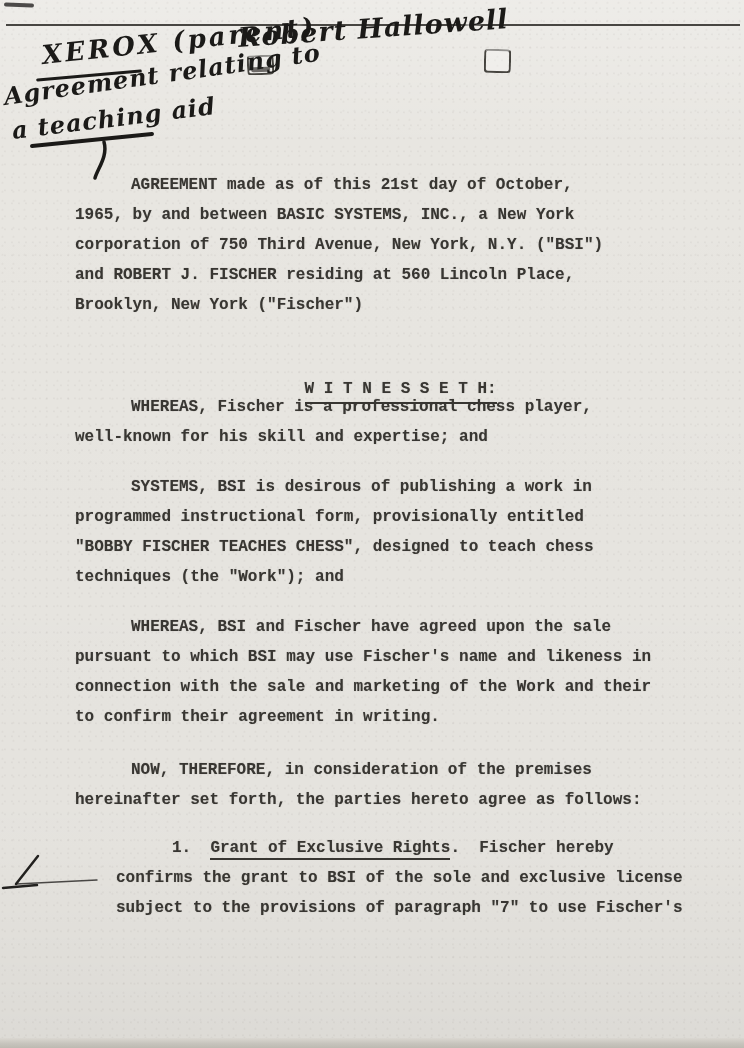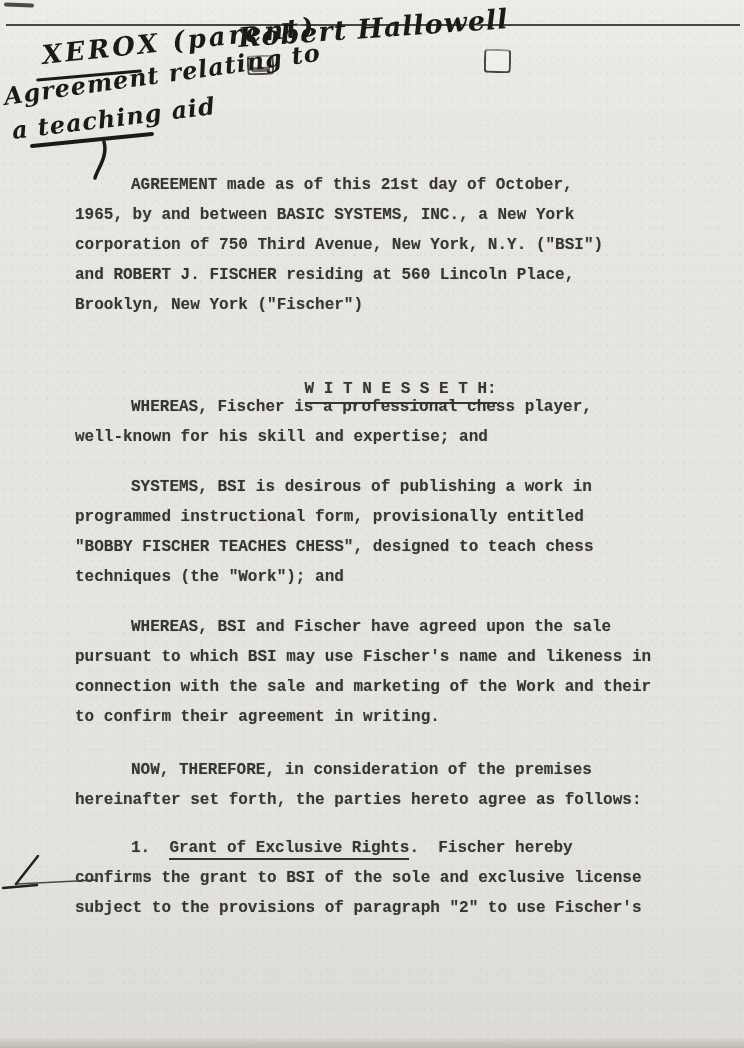--- a/index.html
+++ b/index.html
@@ -80,21 +80,21 @@
   }
   .para { margin: 0; }
   .line { height: 30px; line-height: 30px; white-space: pre; }
   .line.first { padding-left: 56px; }
   .m-heading { margin-top: 24px; }
   .m-p2 { margin-top: 18px; }
   .m-p3 { margin-top: 20px; }
   .m-p4 { margin-top: 28px; }
   .m-p5 { margin-top: 20px; }
   .m-p6 { margin-top: 23px; }
-  .m-p7 { margin-top: 18px; }
+  .m-p7 { margin-top: 18px; margin-left: 41px; }
   .heading-line { height: 30px; line-height: 30px; white-space: pre; padding-left: 172px; }
   .heading-line .u { border-bottom: 2px solid #383632; padding-bottom: 4px; }
   .u2 { border-bottom: 2px solid #383632; padding-bottom: 1px; }
 </style>
 </head>
 <body>
 
 <div class="paper">
 
   <div class="scan-top-line"></div>
@@ -157,17 +157,17 @@
     </div>
 
     <div class="para m-p6">
       <div class="line first">NOW, THEREFORE, in consideration of the premises</div>
       <div class="line">hereinafter set forth, the parties hereto agree as follows:</div>
     </div>
 
     <div class="para m-p7">
       <div class="line first"><span>1.  </span><span class="u2">Grant of Exclusive Rights</span><span>.  Fischer hereby</span></div>
       <div class="line">confirms the grant to BSI of the sole and exclusive license</div>
-      <div class="line">subject to the provisions of paragraph "2" to use Fischer's</div>
+      <div class="line">subject to the provisions of paragraph "7" to use Fischer's</div>
     </div>
 
   </div>
 </div>
 
 </body></html>

